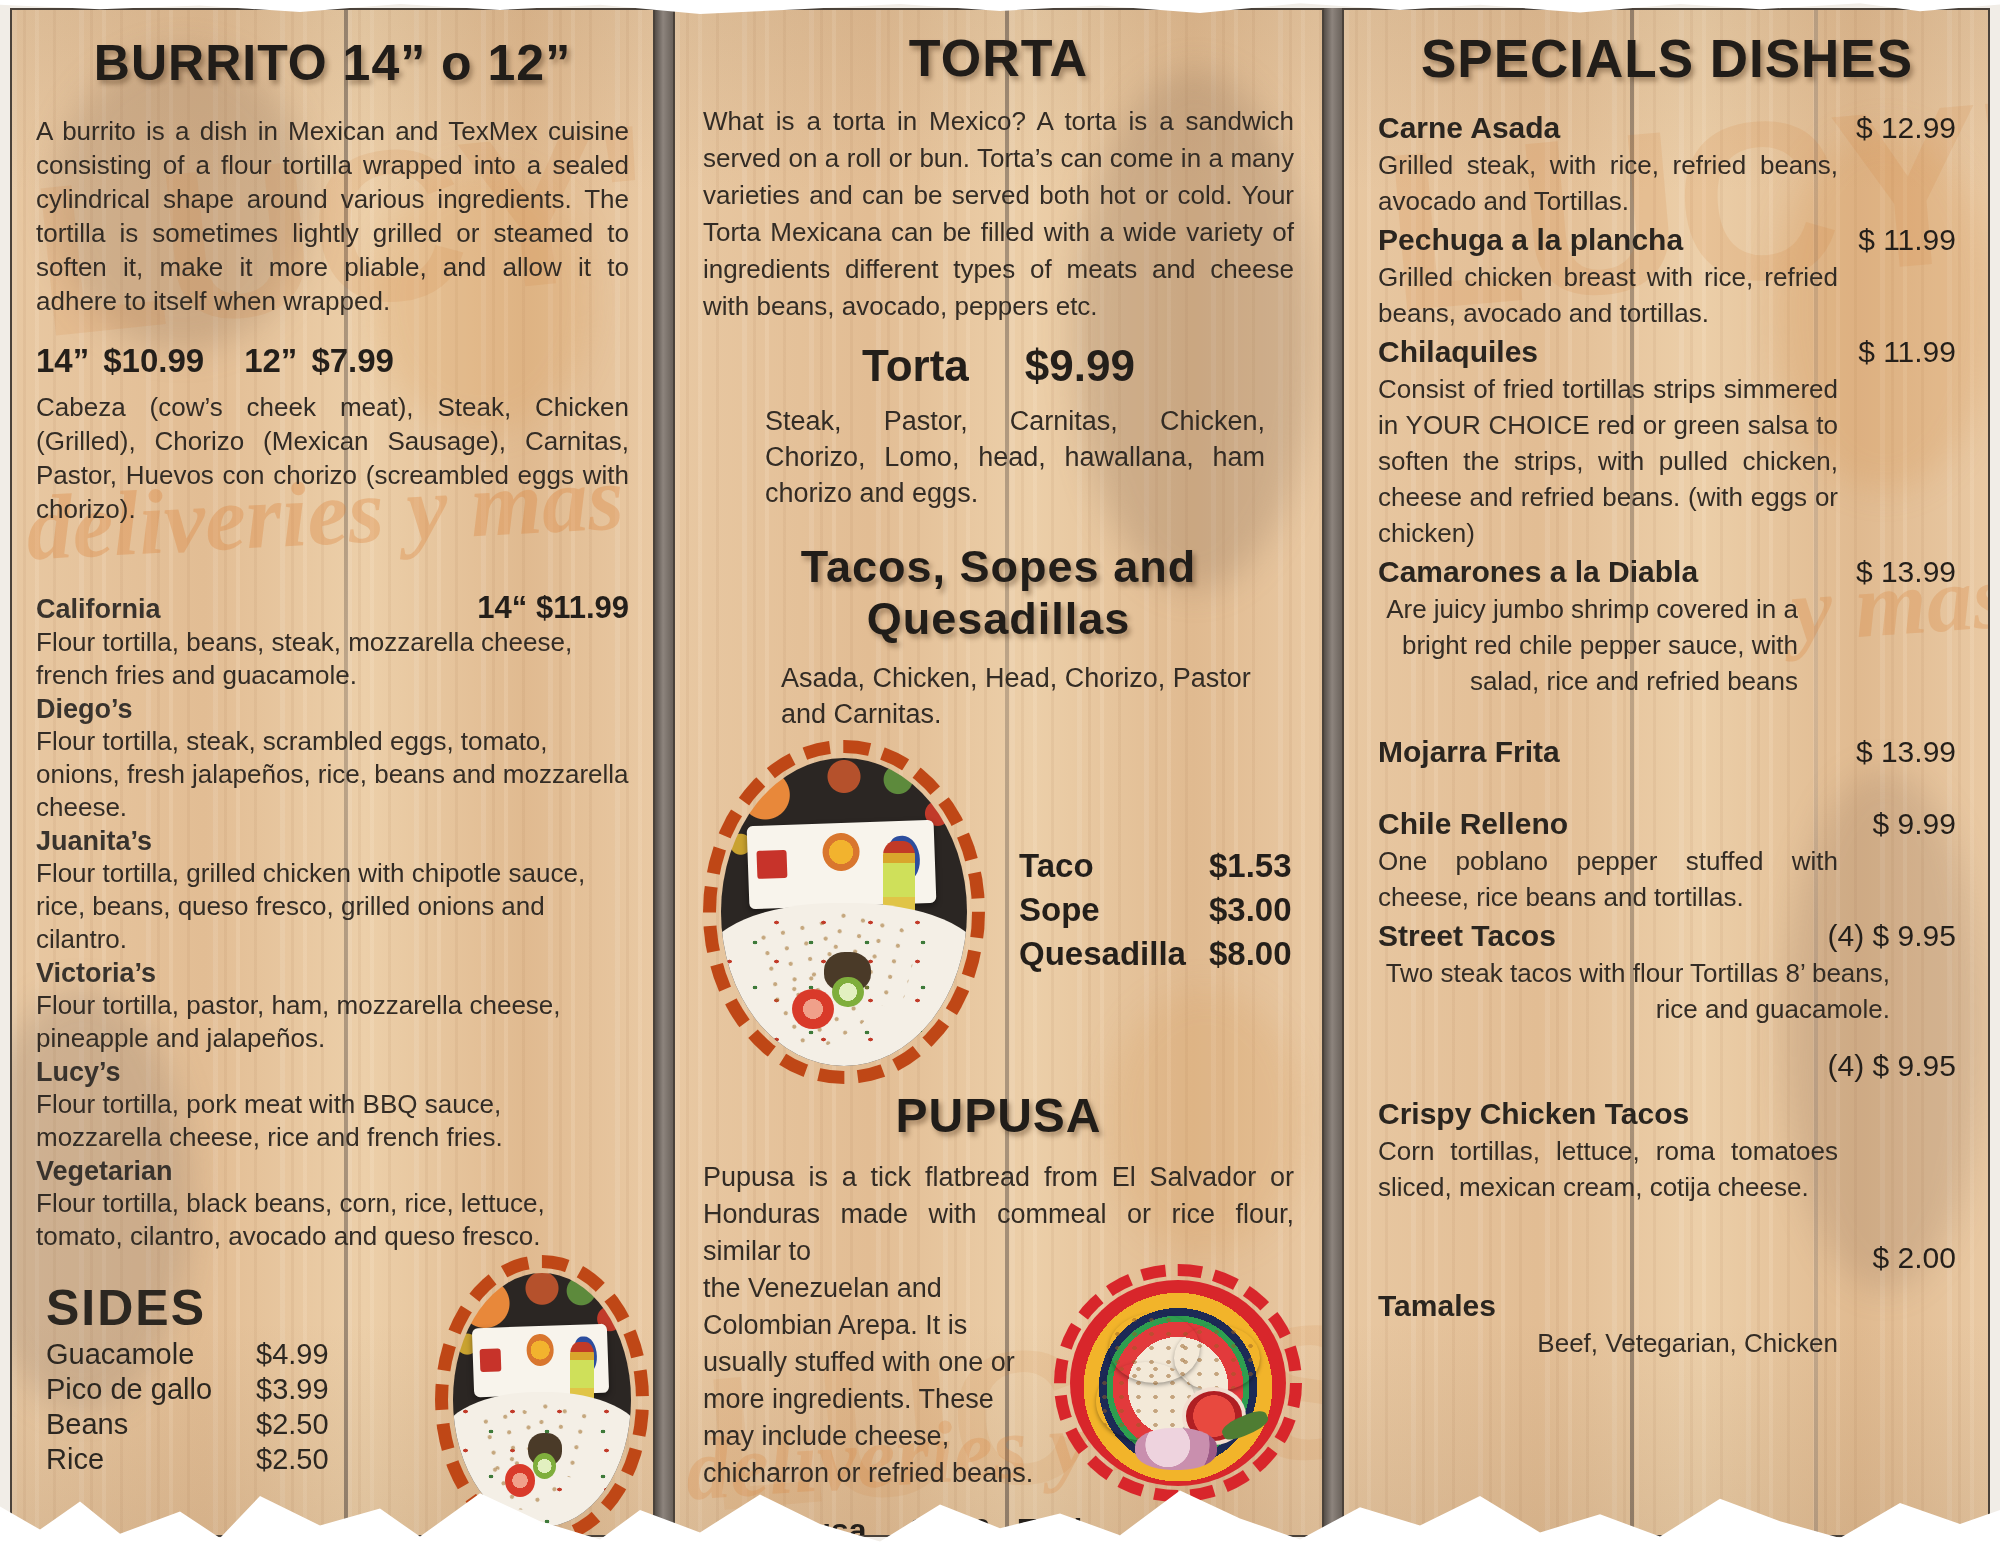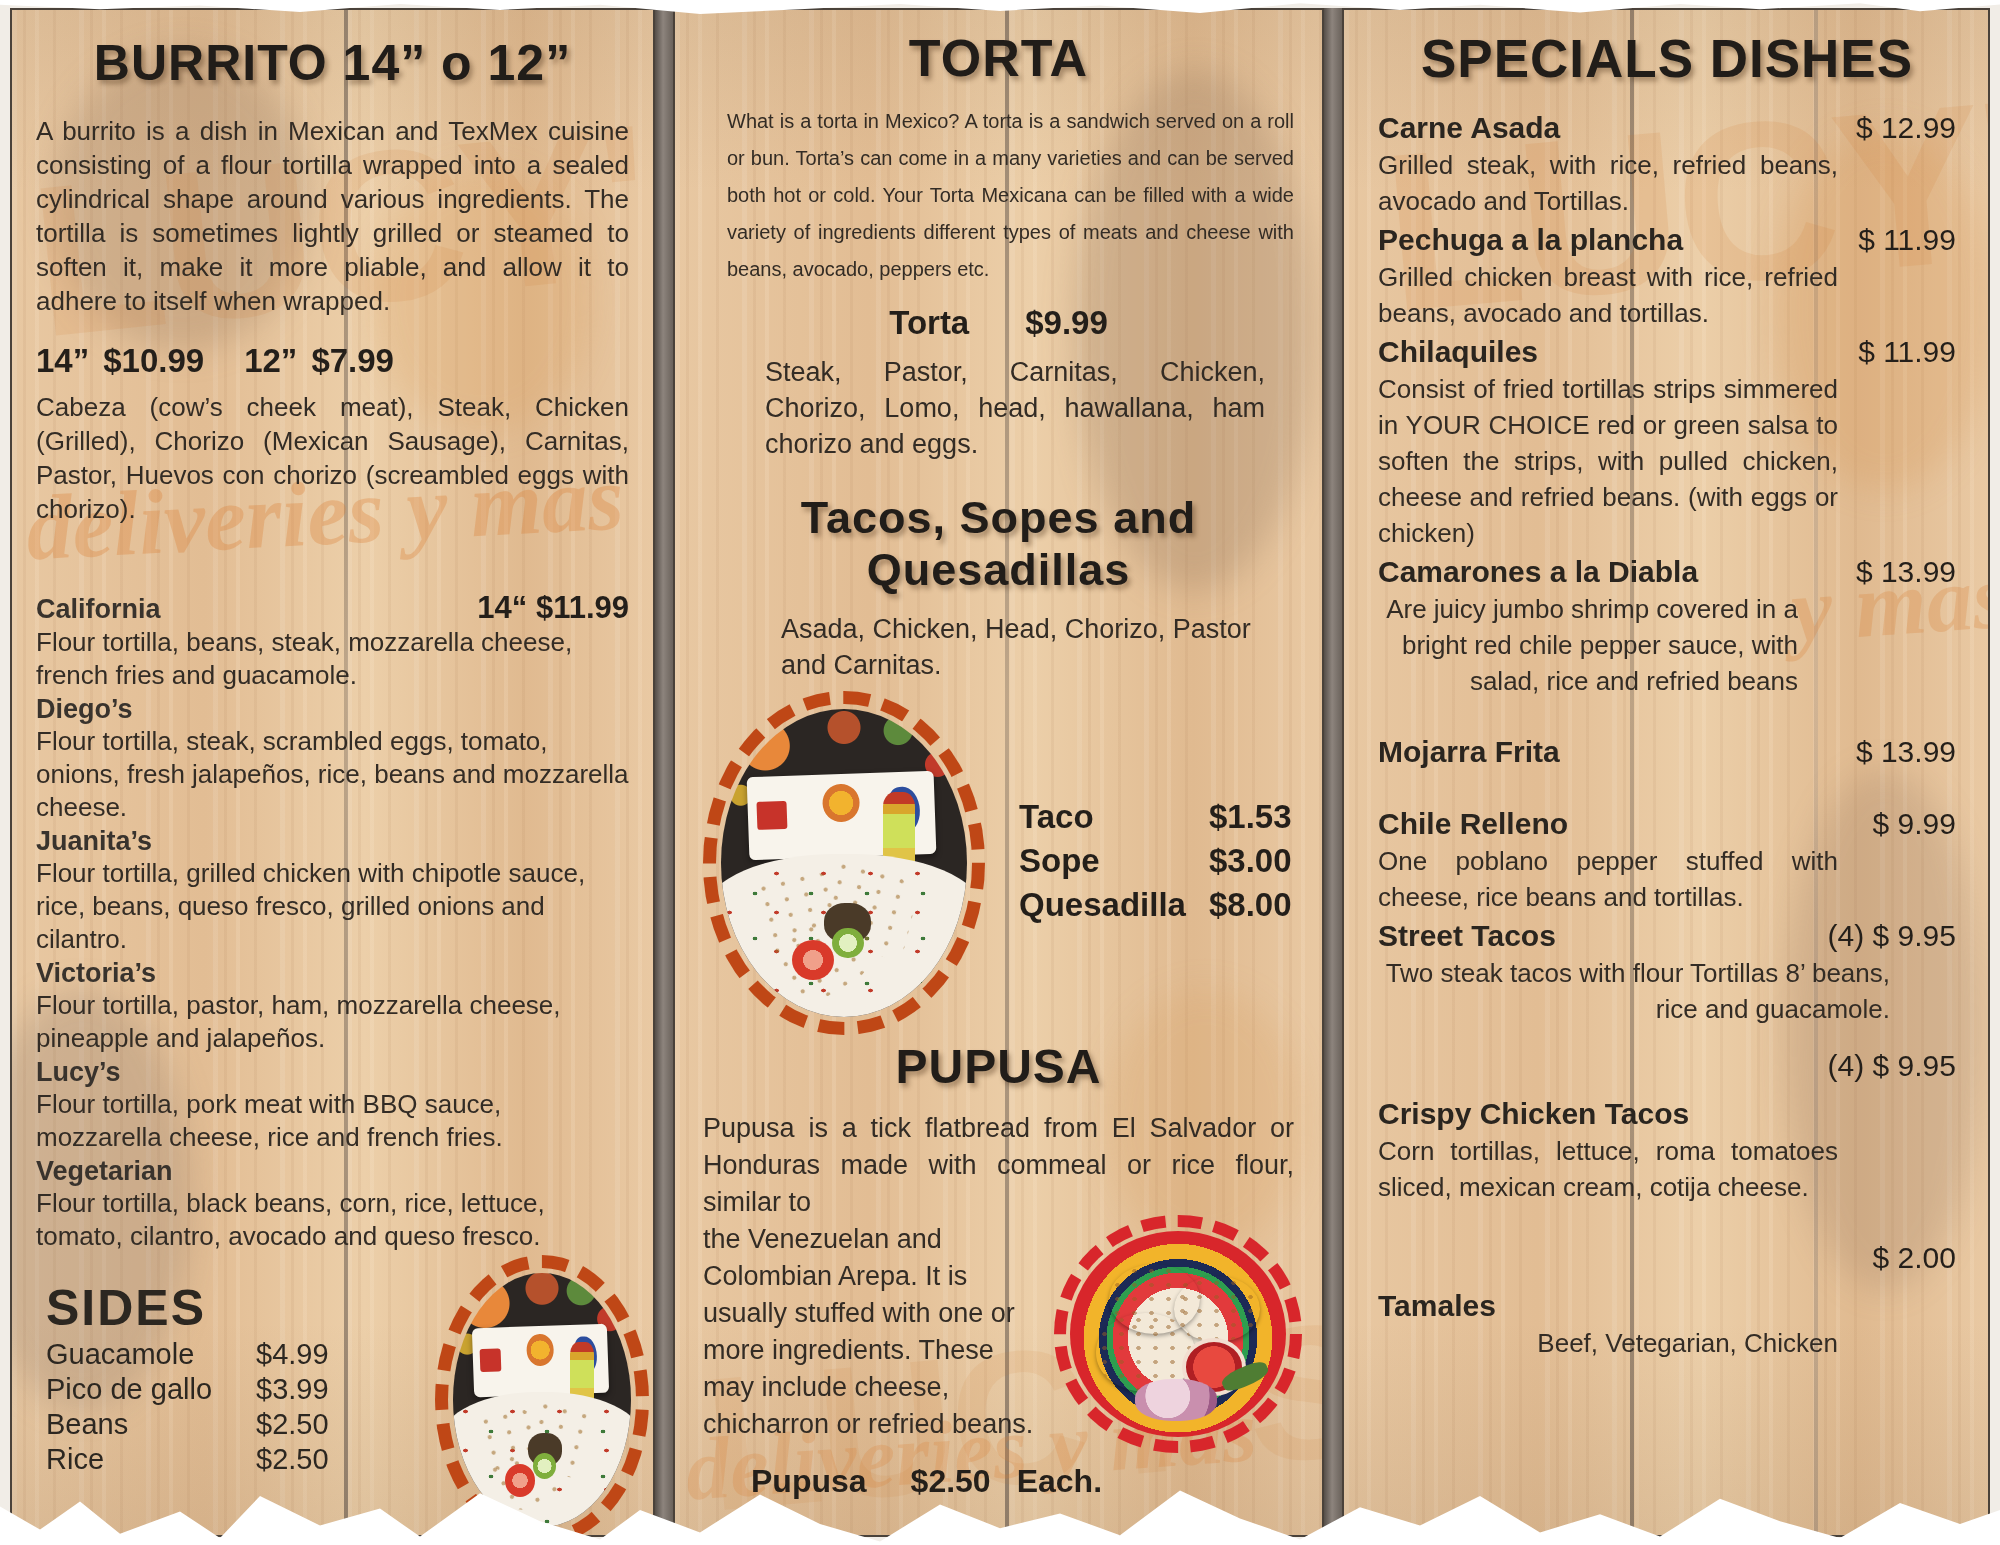--- a/index.html
+++ b/index.html
@@ -48,22 +48,22 @@
   .spec-price{font-size:31px;font-weight:bold;color:#241f1a;}
   .item-desc{font-size:26px;line-height:33px;}
   .pl-item{margin-top:2px;}
   .sides{margin-top:26px;padding-left:10px;width:360px;}
   .sides-title{font-size:50px;font-weight:bold;color:#2c2721;margin:0;letter-spacing:2px;}
   .side-row{display:flex;font-size:29px;line-height:35px;color:#2c2721;}
   .side-name{width:210px;} .side-price{width:100px;}
   
   .pm-content{padding:10px 28px 0 28px;}
   .pm-title{font-size:52px;margin-top:8px;}
-  .pm-desc{font-size:20px;line-height:37px;margin-top:14px;margin-left:24px;}
-  .m-priceline{text-align:center;font-size:33px;font-weight:bold;color:#241f1a;margin-top:16px;}
+  .pm-desc{font-size:26px;line-height:37px;margin-top:14px;}
+  .m-priceline{text-align:center;font-size:44px;font-weight:bold;color:#241f1a;margin-top:16px;}
   .m-priceline .nm{margin-right:56px;}
   .m-ind{font-size:27px;line-height:36px;margin:12px 0 0 62px;width:500px;text-align:justify;}
   .pm-h2{font-size:45px;margin-top:30px;}
   .taco-row{display:flex;margin-top:8px;margin-bottom:-26px;}
   .taco-prices{margin:104px 0 0 34px;}
   .tp-row{display:flex;font-size:33px;font-weight:bold;color:#241f1a;line-height:44px;}
   .tp-name{width:190px;} .tp-price{width:110px;}
   .pupusa-h{font-size:48px;}
   .pp-block{margin-top:16px;}
   .pp-d1{font-size:27px;line-height:37px;}

